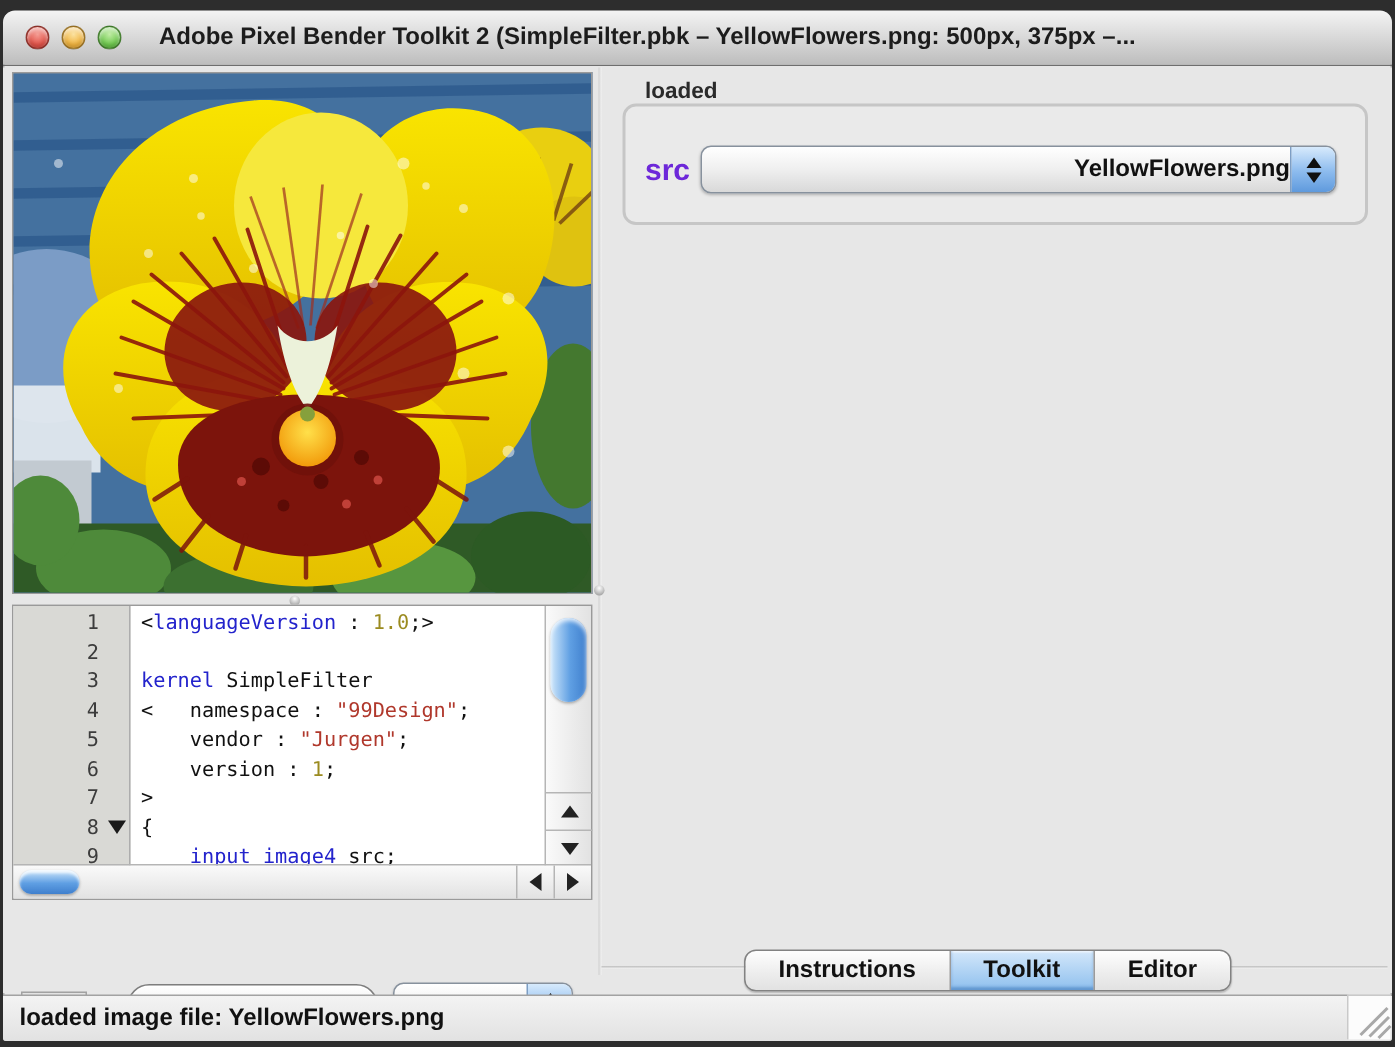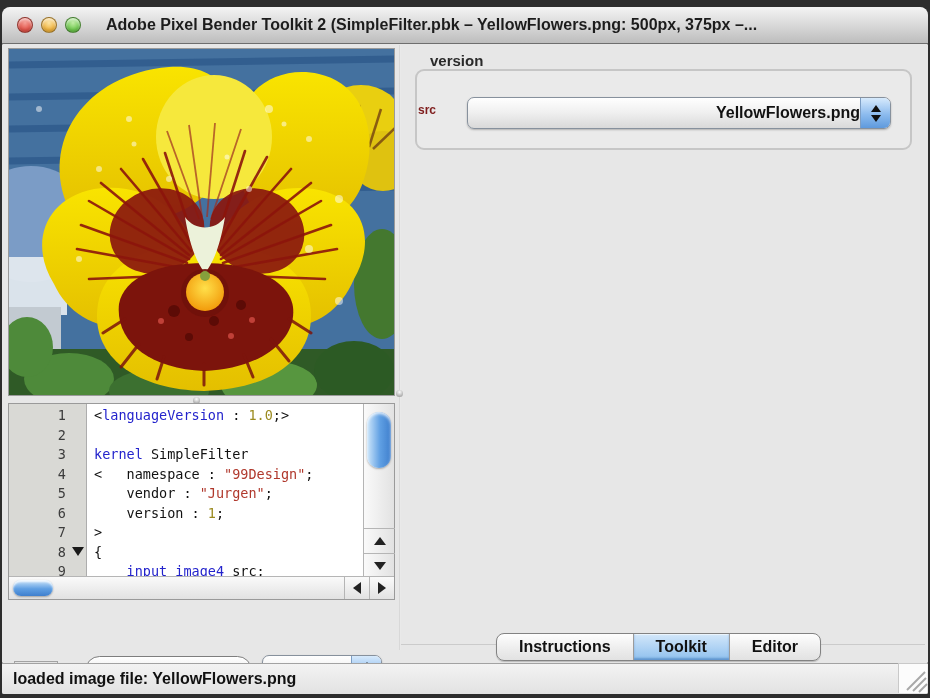--- a/index.html
+++ b/index.html
@@ -100,21 +100,21 @@
            border-bottom:7px solid #101010; }
   .st-down{ width:0;height:0;border-left:5px solid transparent;border-right:5px solid transparent;
            border-top:7px solid #101010; }
   .gpu-popup { position:absolute; left:260px; top:610px; width:120px; height:31px; }
 
   
   .right-panel { position:absolute; left:399px; top:0; right:0; bottom:0; }
   .inputs-label { position:absolute; left:29px; top:7px; font-size:15px; font-weight:600; color:#2a2a2a; }
   .groupbox { position:absolute; left:14px; top:24px; width:497px; height:81px;
               border:2px solid #c6c6c6; border-radius:9px; background:#eaeaea; }
-  .src-label { position:absolute; left:17px; top:58px; font-size:12px; font-weight:600; color:#7f1d1d; }
+  .src-label { position:absolute; left:29px; top:58px; font-size:20px; font-weight:600; color:#6d28d9; }
   .src-popup { position:absolute; left:66px; top:52px; width:424px; height:32px;text-align:right; }
 
   .panel-bottom-line { position:absolute; left:0; right:3px; top:599px; height:2px;
                        background:linear-gradient(#bdbdbd,#f5f5f5); }
 
   
   .tabbar { position:absolute; left:95px; top:588px; height:28px; display:flex;
             border:1px solid #828282; border-radius:8px; overflow:hidden;
             background:linear-gradient(#fefefe,#ececec 60%,#e2e2e2);
             box-shadow:0 1px 1px rgba(0,0,0,.2); }
@@ -325,21 +325,21 @@
         <div class="stepper">
           <div class="st-up"></div>
             <div class="st-down"></div>
         </div>
       </div>
 
       <div class="vsplit-line"></div>
       <div class="dimple" style="left:394px; top:345px;"></div>
 
       <div class="right-panel">
-        <div class="inputs-label">version</div>
+        <div class="inputs-label">loaded</div>
         <div class="groupbox"></div>
         <div class="src-label">src</div>
         <div class="popup src-popup">
           <div class="val">YellowFlowers.png</div>
           <div class="stepper">
             <div class="st-up"></div>
               <div class="st-down"></div>
           </div>
         </div>
         <div class="panel-bottom-line"></div>

